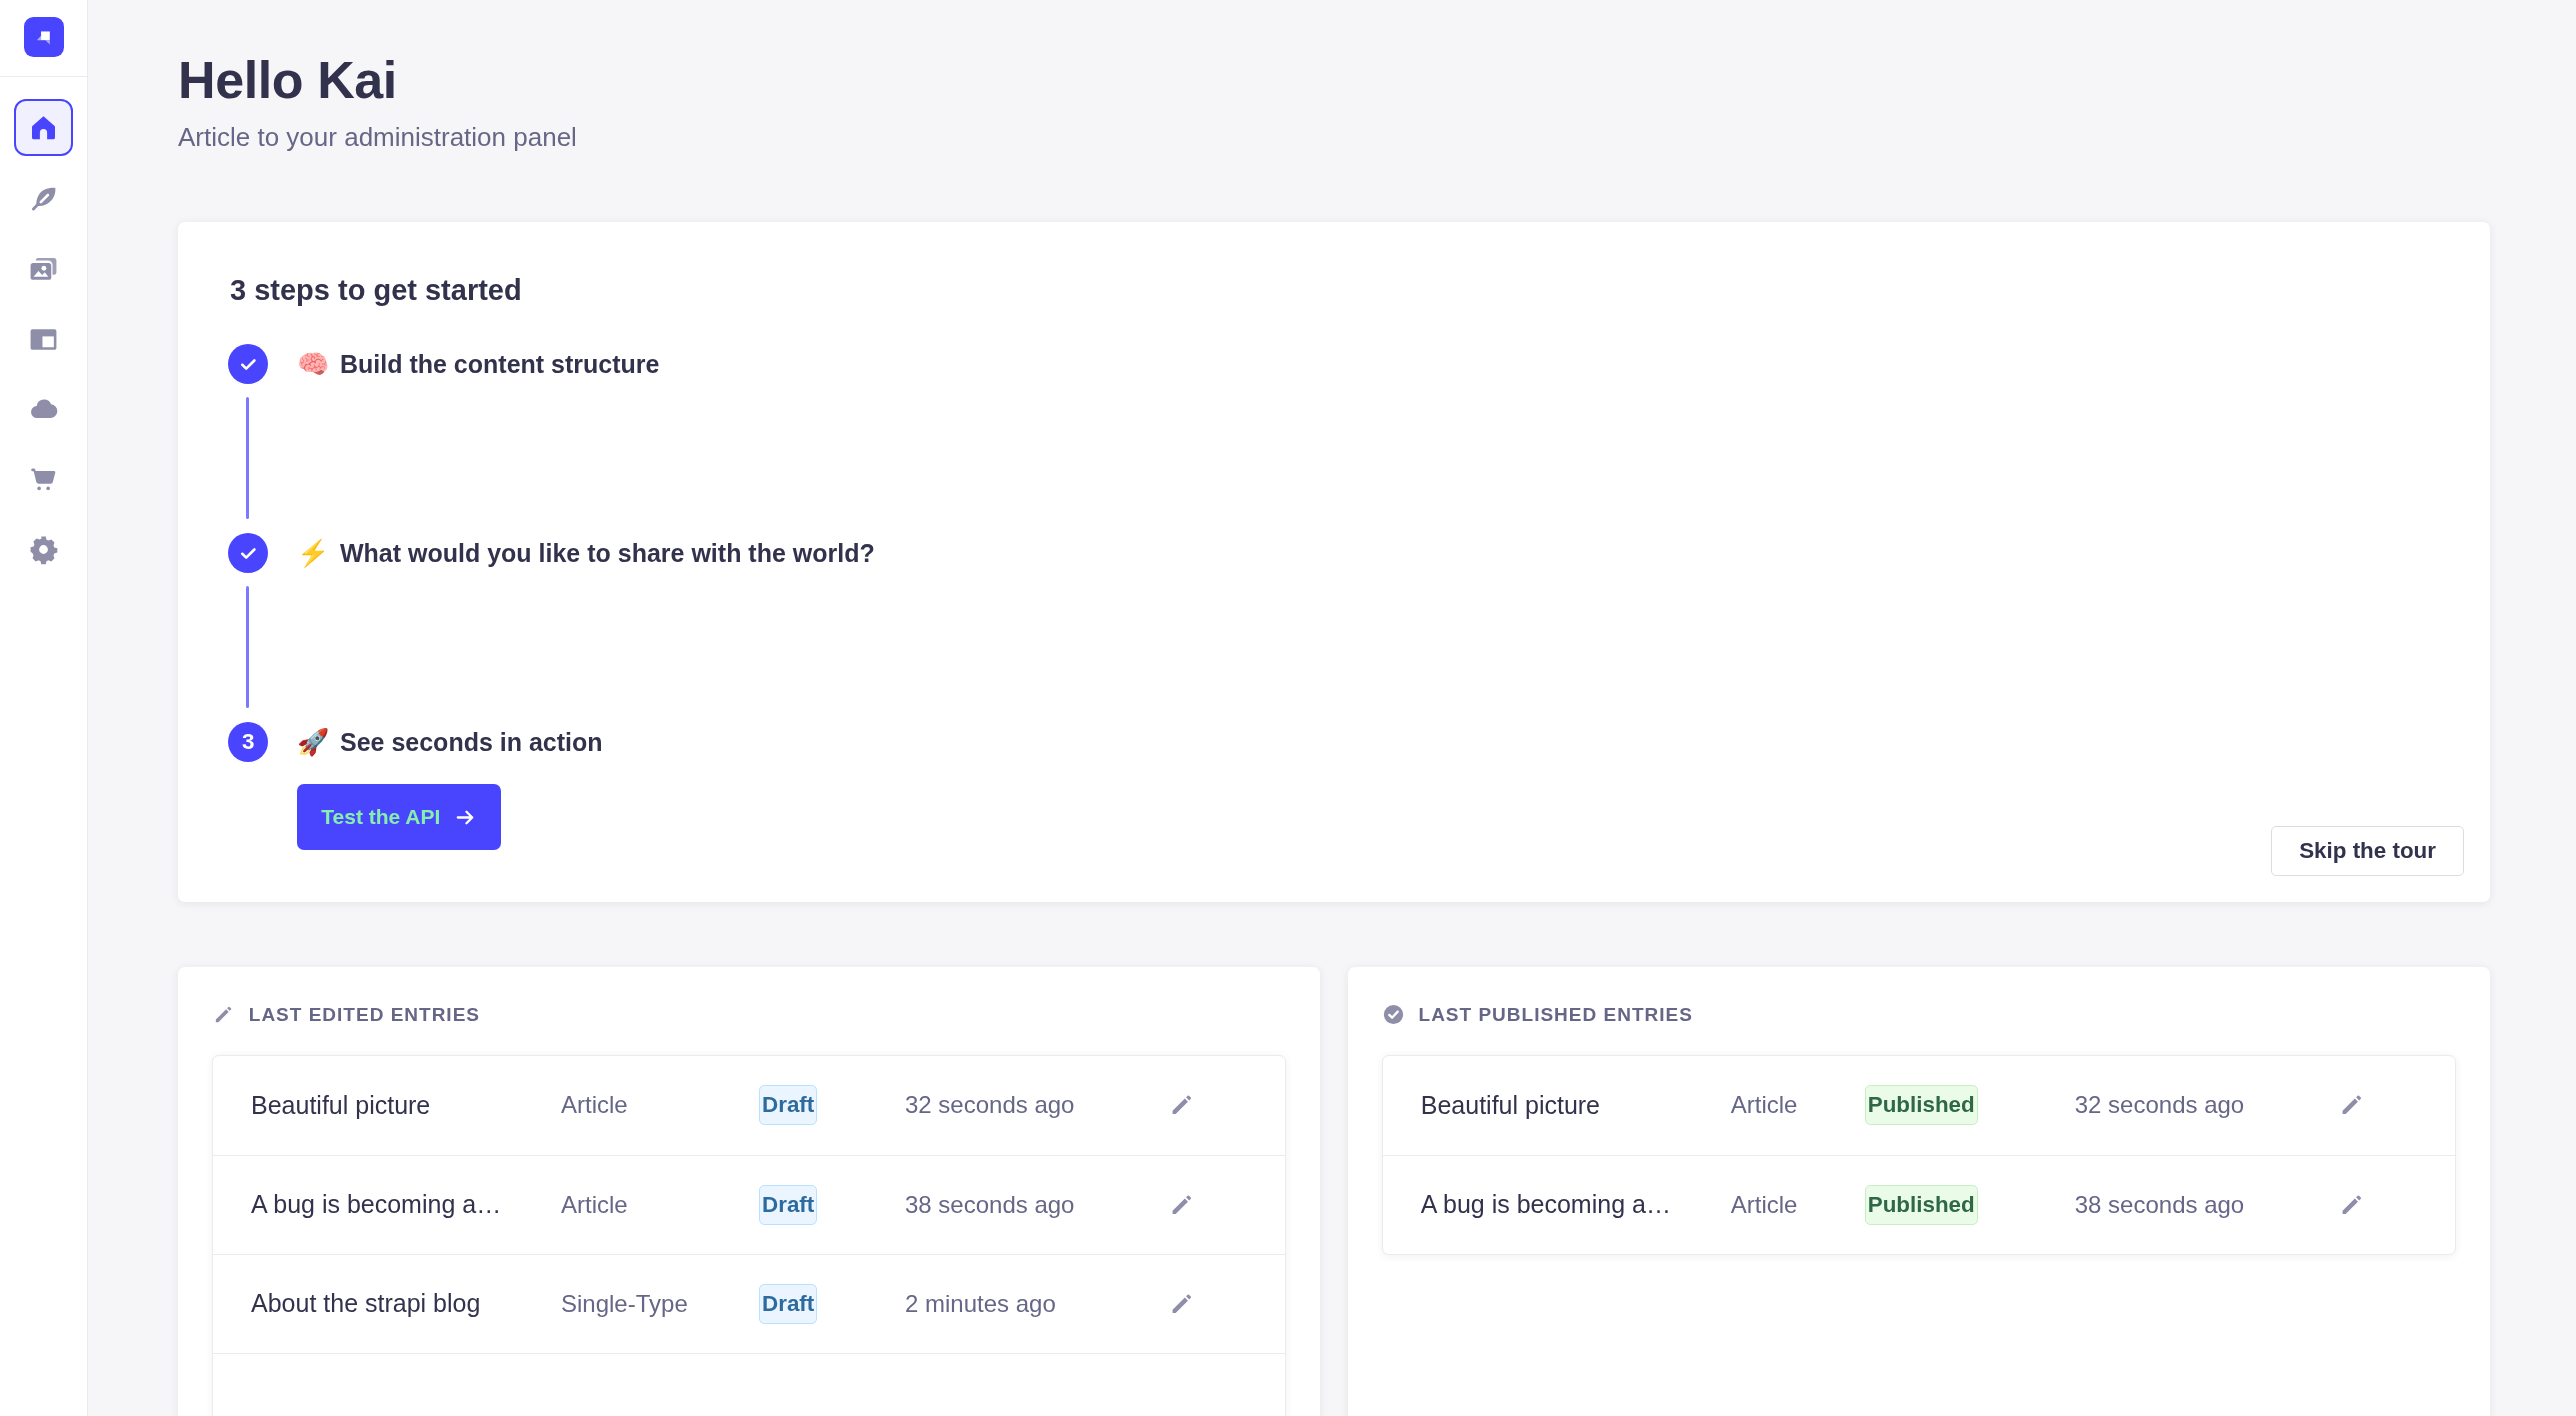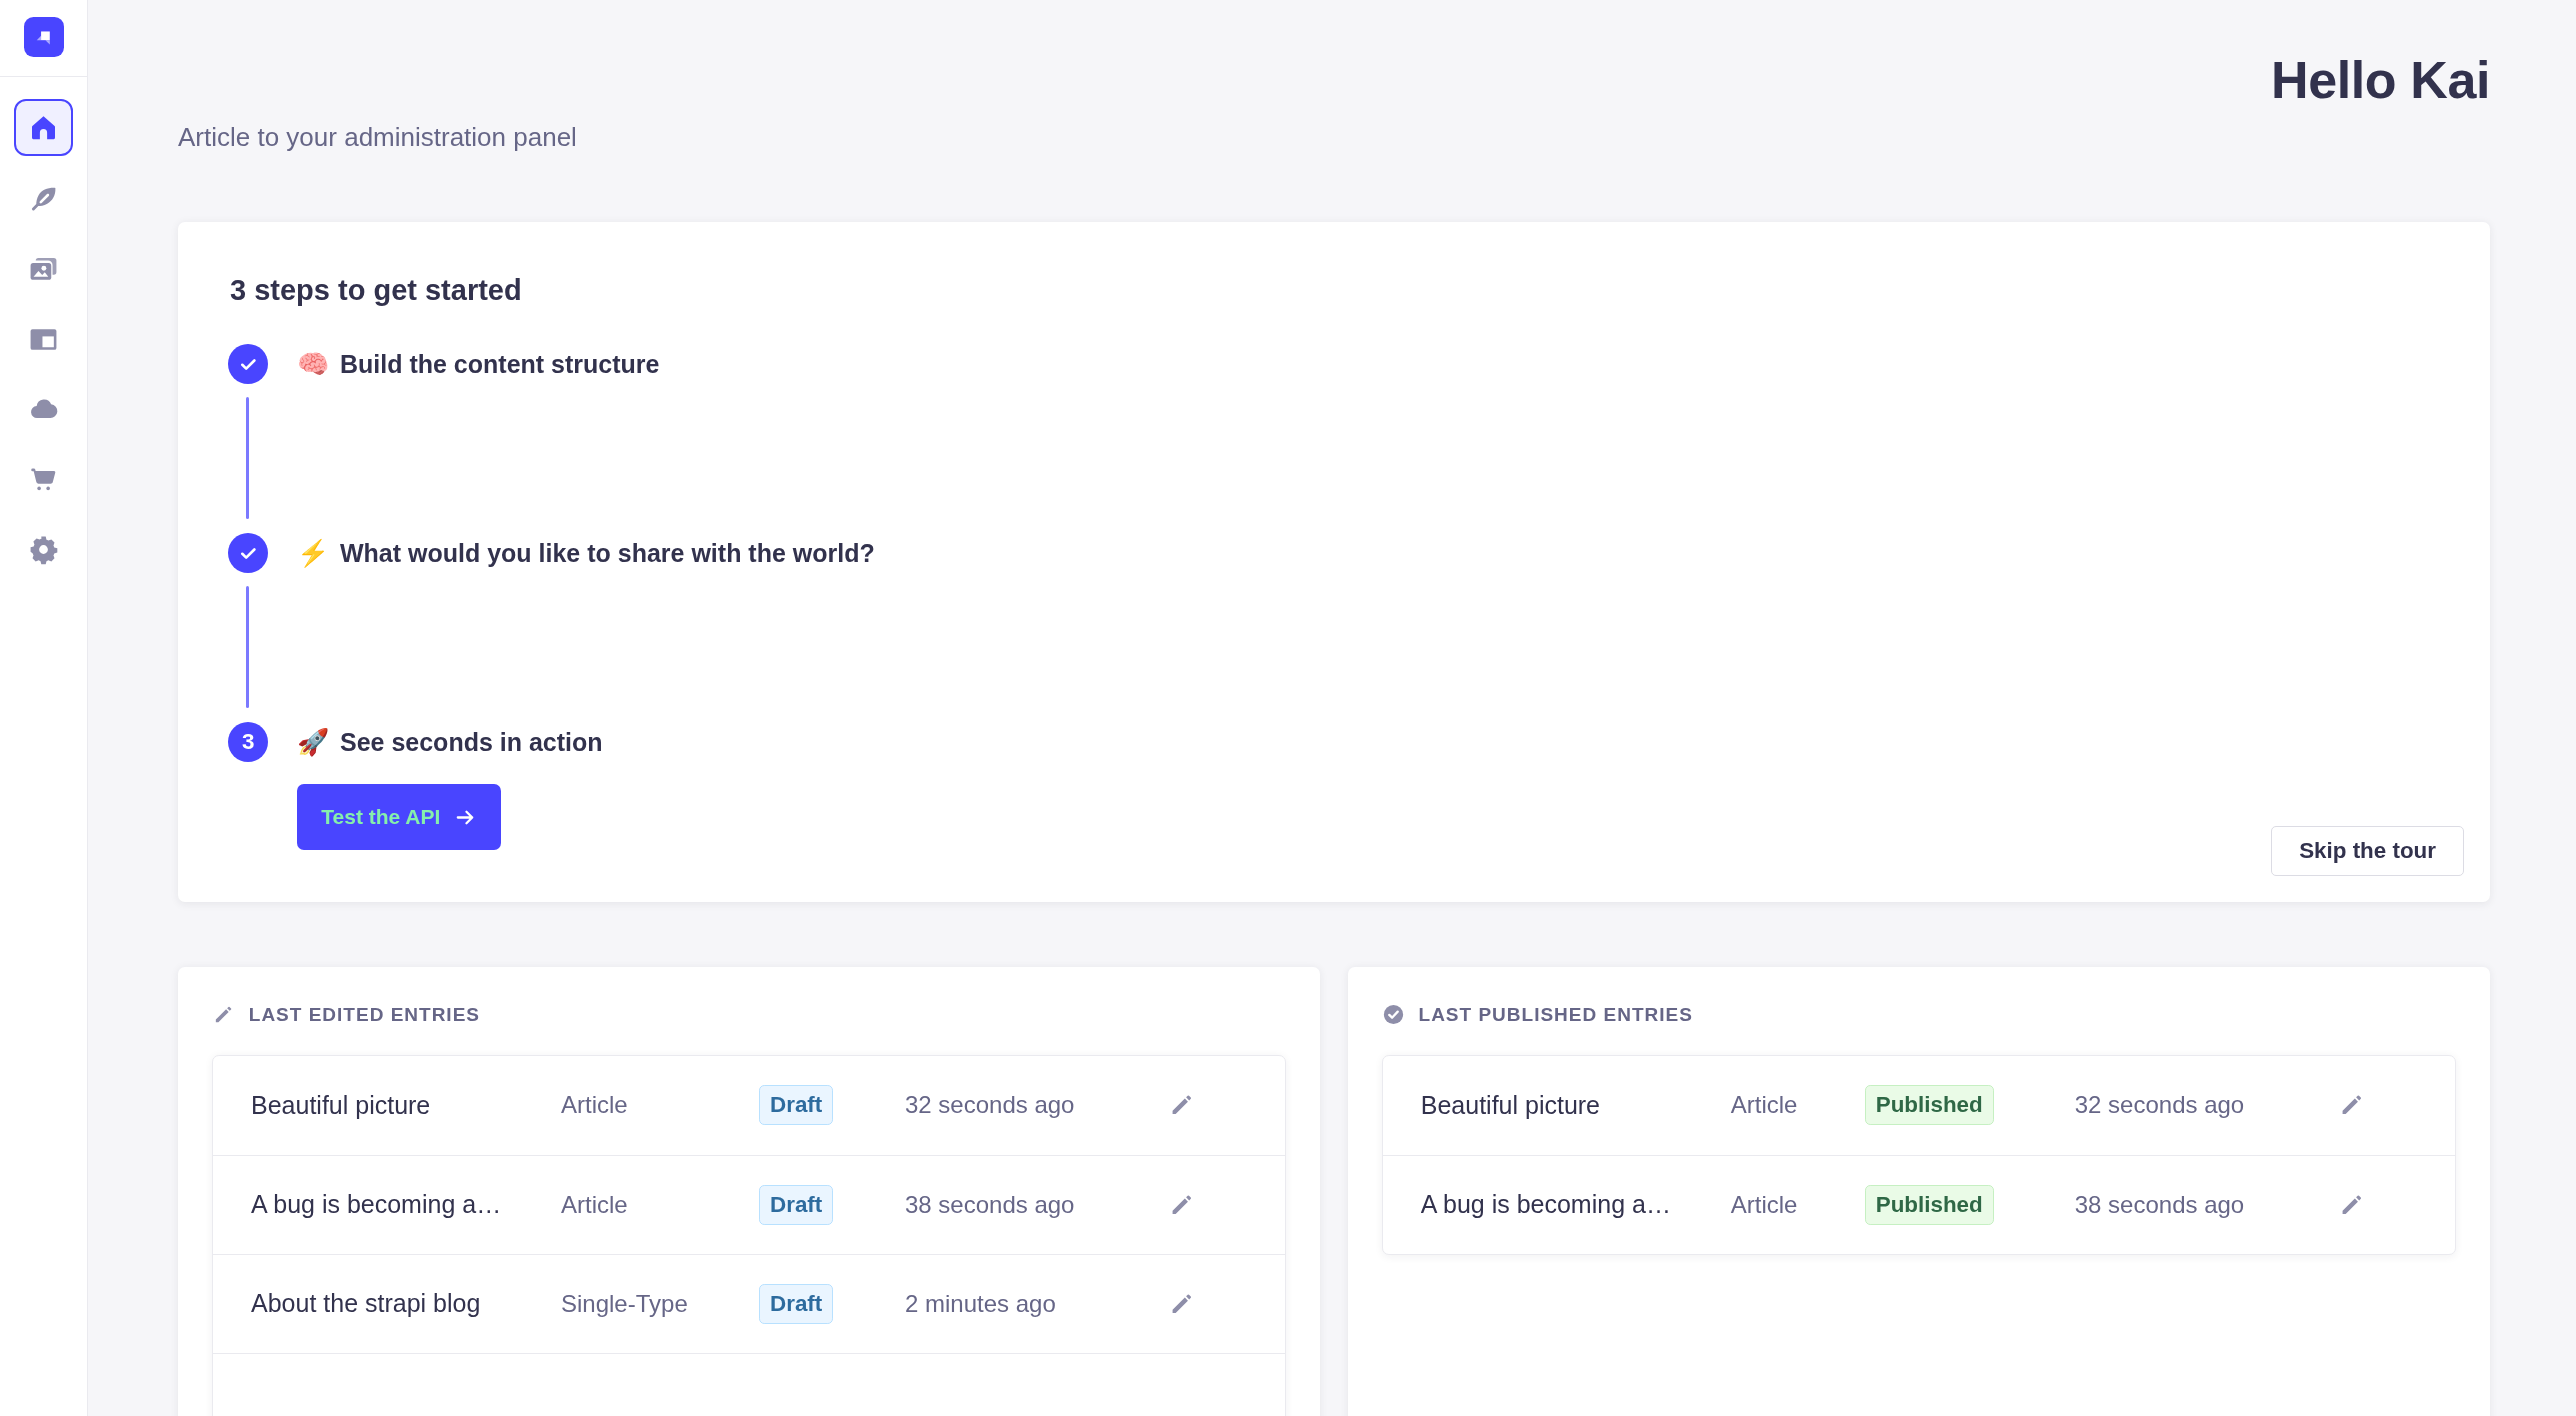--- a/index.html
+++ b/index.html
@@ -35,21 +35,21 @@
   .nav-home svg { width: 31px; height: 31px; fill: #4945ff; }
   .nav-icons { display: flex; flex-direction: column; align-items: center; margin-top: 27.5px; }
   .nav-icon {
     width: 31px; height: 31px; margin-bottom: 39px; cursor: pointer;
     display: flex; align-items: center; justify-content: center;
   }
   .nav-icon svg { width: 31px; height: 31px; fill: #8e8ea9; }
 
   
   .main { flex: 1; padding: 50px 86px 0 90px; }
-  h1.page-title { font-size: 52px; font-weight: 700; color: #32324d; line-height: 60px; letter-spacing: -0.4px; text-align: right; }
+  h1.page-title { font-size: 52px; font-weight: 700; color: #32324d; line-height: 60px; letter-spacing: -0.4px; }
   .page-subtitle { margin-top: 12px; font-size: 26px; color: #666687; }
 
   
   .steps-card {
     margin-top: 69px; background: #fff; border-radius: 6.9px;
     box-shadow: 0 1.7px 8.6px rgba(33,33,52,0.08);
     height: 680px; position: relative; padding: 52px;
   }
   .steps-title { font-size: 29px; font-weight: 700; color: #32324d; }
   .steps-list { margin-top: 37px; margin-left: -1.7px; }
@@ -105,21 +105,21 @@
     cursor: pointer;
   }
   .table-edited .entry-row   { grid-template-columns: 310px 198px 146px 263px auto; }
   .table-published .entry-row{ grid-template-columns: 310px 134px 210px 263px auto; }
   .entry-row + .entry-row { border-top: 1.7px solid #eaeaef; }
   .entry-title { font-size: 25px; font-weight: 500; color: #32324d; white-space: nowrap; overflow: hidden; }
   .entry-type  { font-size: 24px; color: #666687; }
   .entry-time  { font-size: 24px; color: #666687; }
   .badge {
     display: inline-block; justify-self: start;
-    padding: 6px 10px; border-radius: 5.2px;
+    padding: 6px 2px; border-radius: 5.2px;
     font-size: 22.4px; font-weight: 600;
   }
   .badge-draft     { background: #eaf5ff; border: 1.7px solid #b8e1ff; color: #2d6b9e; }
   .badge-published { background: #eafbe7; border: 1.7px solid #c6f0c2; color: #2f6846; }
   .entry-edit { width: 27.5px; height: 27.5px; }
   .entry-edit svg { width: 27.5px; height: 27.5px; fill: #8e8ea9; }
 </style>
 </head>
 <body>
 

